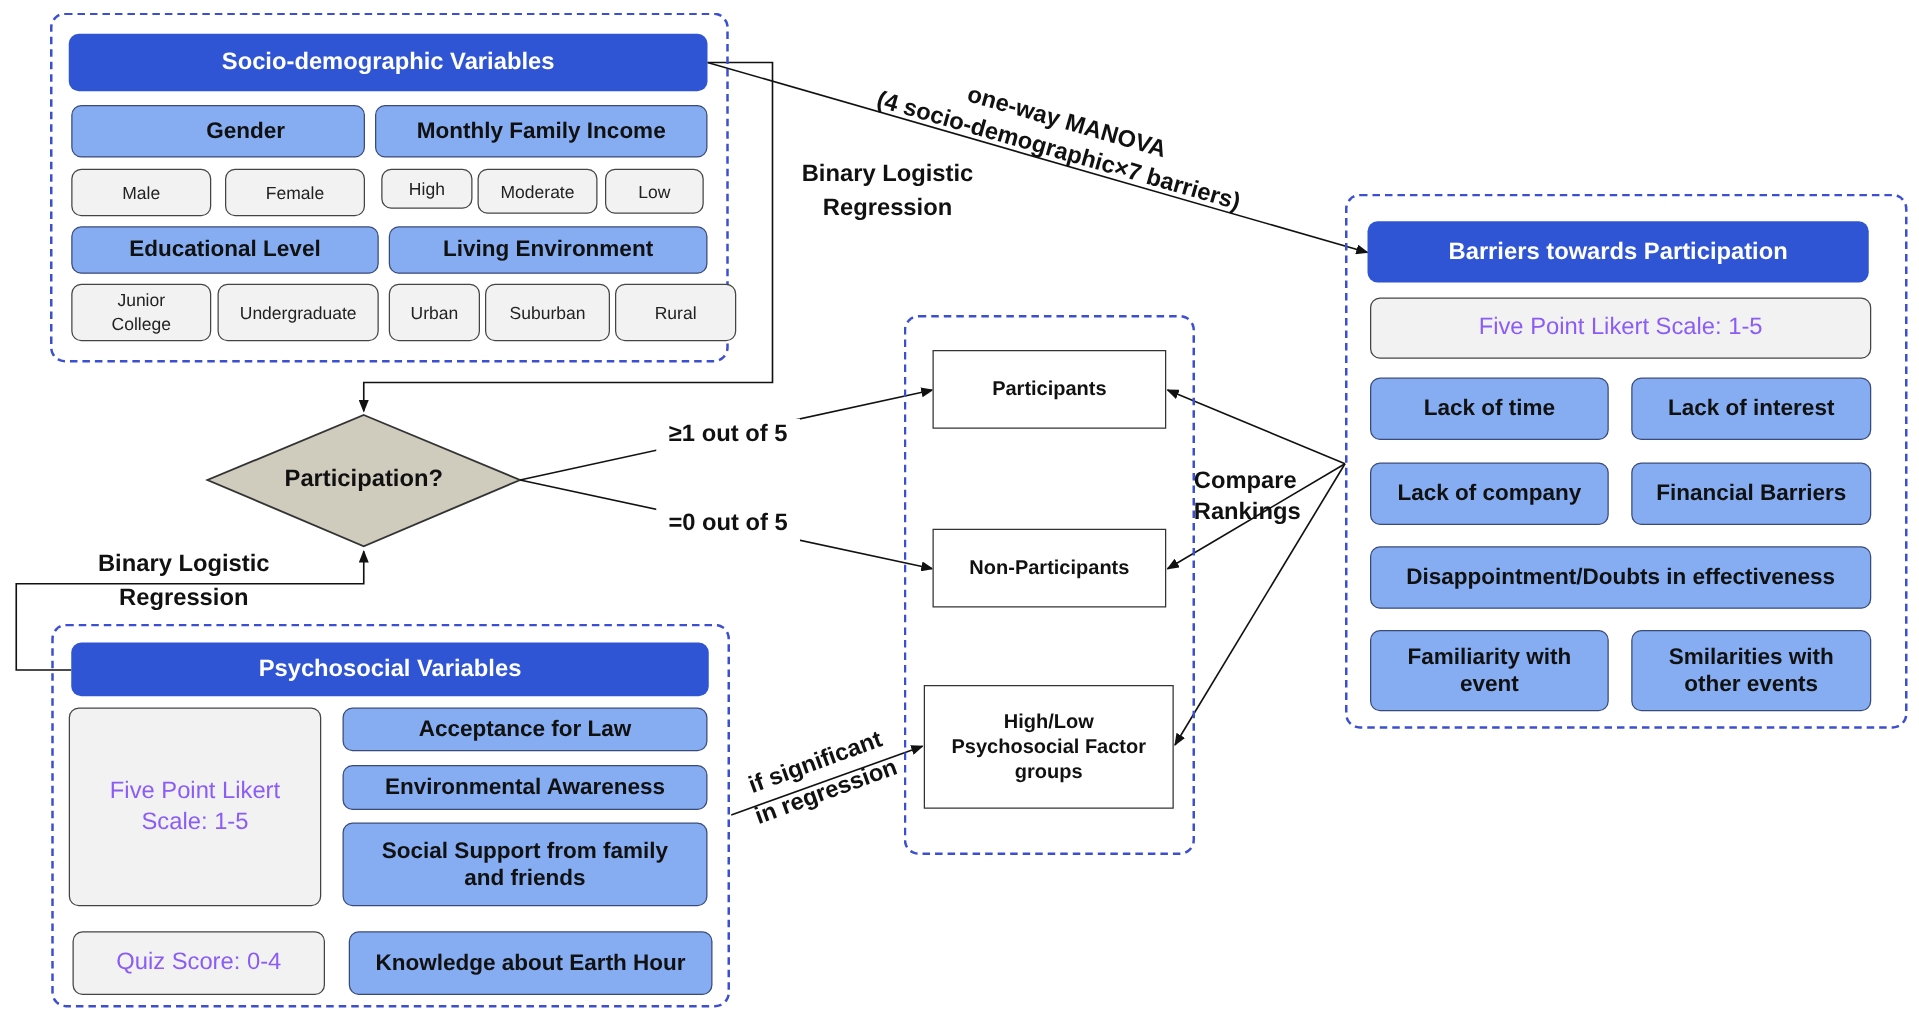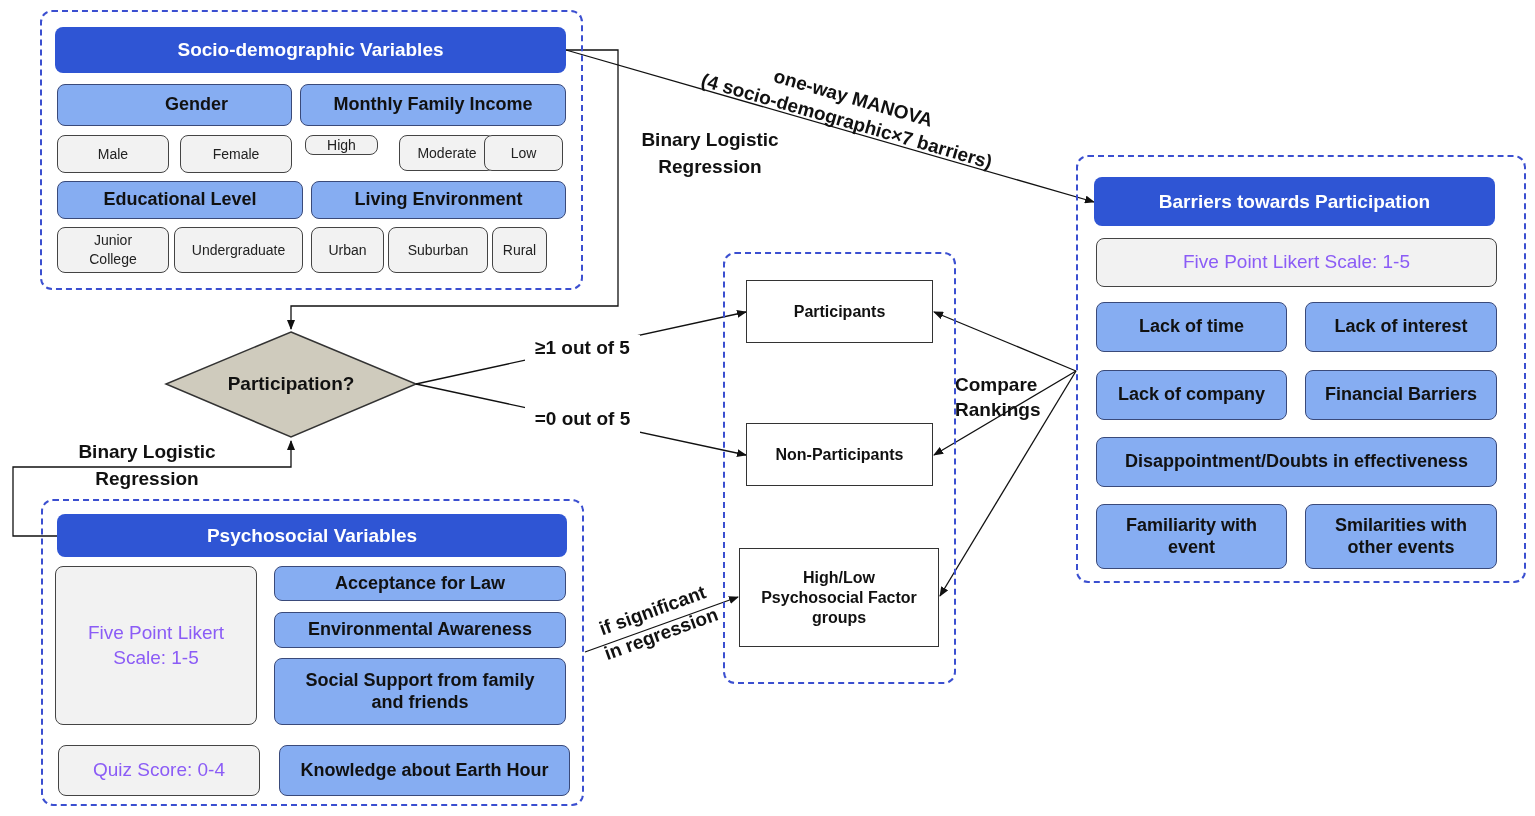--- a/index.html
+++ b/index.html
@@ -47,31 +47,31 @@
   <line x1="1076" y1="371" x2="934" y2="455" stroke="#111" stroke-width="1.3" marker-end="url(#arr)"></line>
   <line x1="1076" y1="371" x2="940" y2="596" stroke="#111" stroke-width="1.3" marker-end="url(#arr)"></line>
 </svg>
 
 <div class="abs group" style="left:40px;top:10px;width:543px;height:280px;"></div>
 <div class="abs hdr" style="left:55px;top:27px;width:511px;height:46px;">Socio-demographic Variables</div>
 <div class="abs sub" style="left:57px;top:84px;width:235px;height:42px;padding-left:44px;">Gender</div>
 <div class="abs sub" style="left:300px;top:84px;width:266px;height:42px;">Monthly Family Income</div>
 <div class="abs opt" style="left:57px;top:135px;width:112px;height:38px;">Male</div>
 <div class="abs opt" style="left:180px;top:135px;width:112px;height:38px;">Female</div>
-<div class="abs opt" style="left:305px;top:135px;width:73px;height:20px;">High</div>
-<div class="abs opt" style="left:382px;top:135px;width:96px;height:36px;margin-left:17px;">Moderate</div>
+<div class="abs opt" style="left:305px;top:135px;width:73px;height:32px;">High</div>
+<div class="abs opt" style="left:382px;top:135px;width:96px;height:36px;">Moderate</div>
 <div class="abs opt" style="left:484px;top:135px;width:79px;height:36px;">Low</div>
 <div class="abs sub" style="left:57px;top:181px;width:246px;height:38px;">Educational Level</div>
 <div class="abs sub" style="left:311px;top:181px;width:255px;height:38px;">Living Environment</div>
 <div class="abs opt" style="left:57px;top:227px;width:112px;height:46px;white-space:pre-line;">Junior
 College</div>
 <div class="abs opt" style="left:174px;top:227px;width:129px;height:46px;">Undergraduate</div>
 <div class="abs opt" style="left:311px;top:227px;width:73px;height:46px;">Urban</div>
 <div class="abs opt" style="left:388px;top:227px;width:100px;height:46px;">Suburban</div>
-<div class="abs opt" style="left:492px;top:227px;width:55px;height:46px;">Rural</div>
+<div class="abs opt" style="left:492px;top:227px;width:97px;height:46px;">Rural</div>
 
 <div class="abs lbl" style="left:680px;top:86px;width:340px;transform:rotate(16deg);transform-origin:center;line-height:1.25;">
   <div>one-way MANOVA</div>
   <div>(4 socio-demographic×7 barriers)</div>
 </div>
 
 <div class="abs lbl" style="left:625px;top:127px;width:170px;">
   <div>Binary Logistic</div>
   <div>Regression</div>
 </div>

